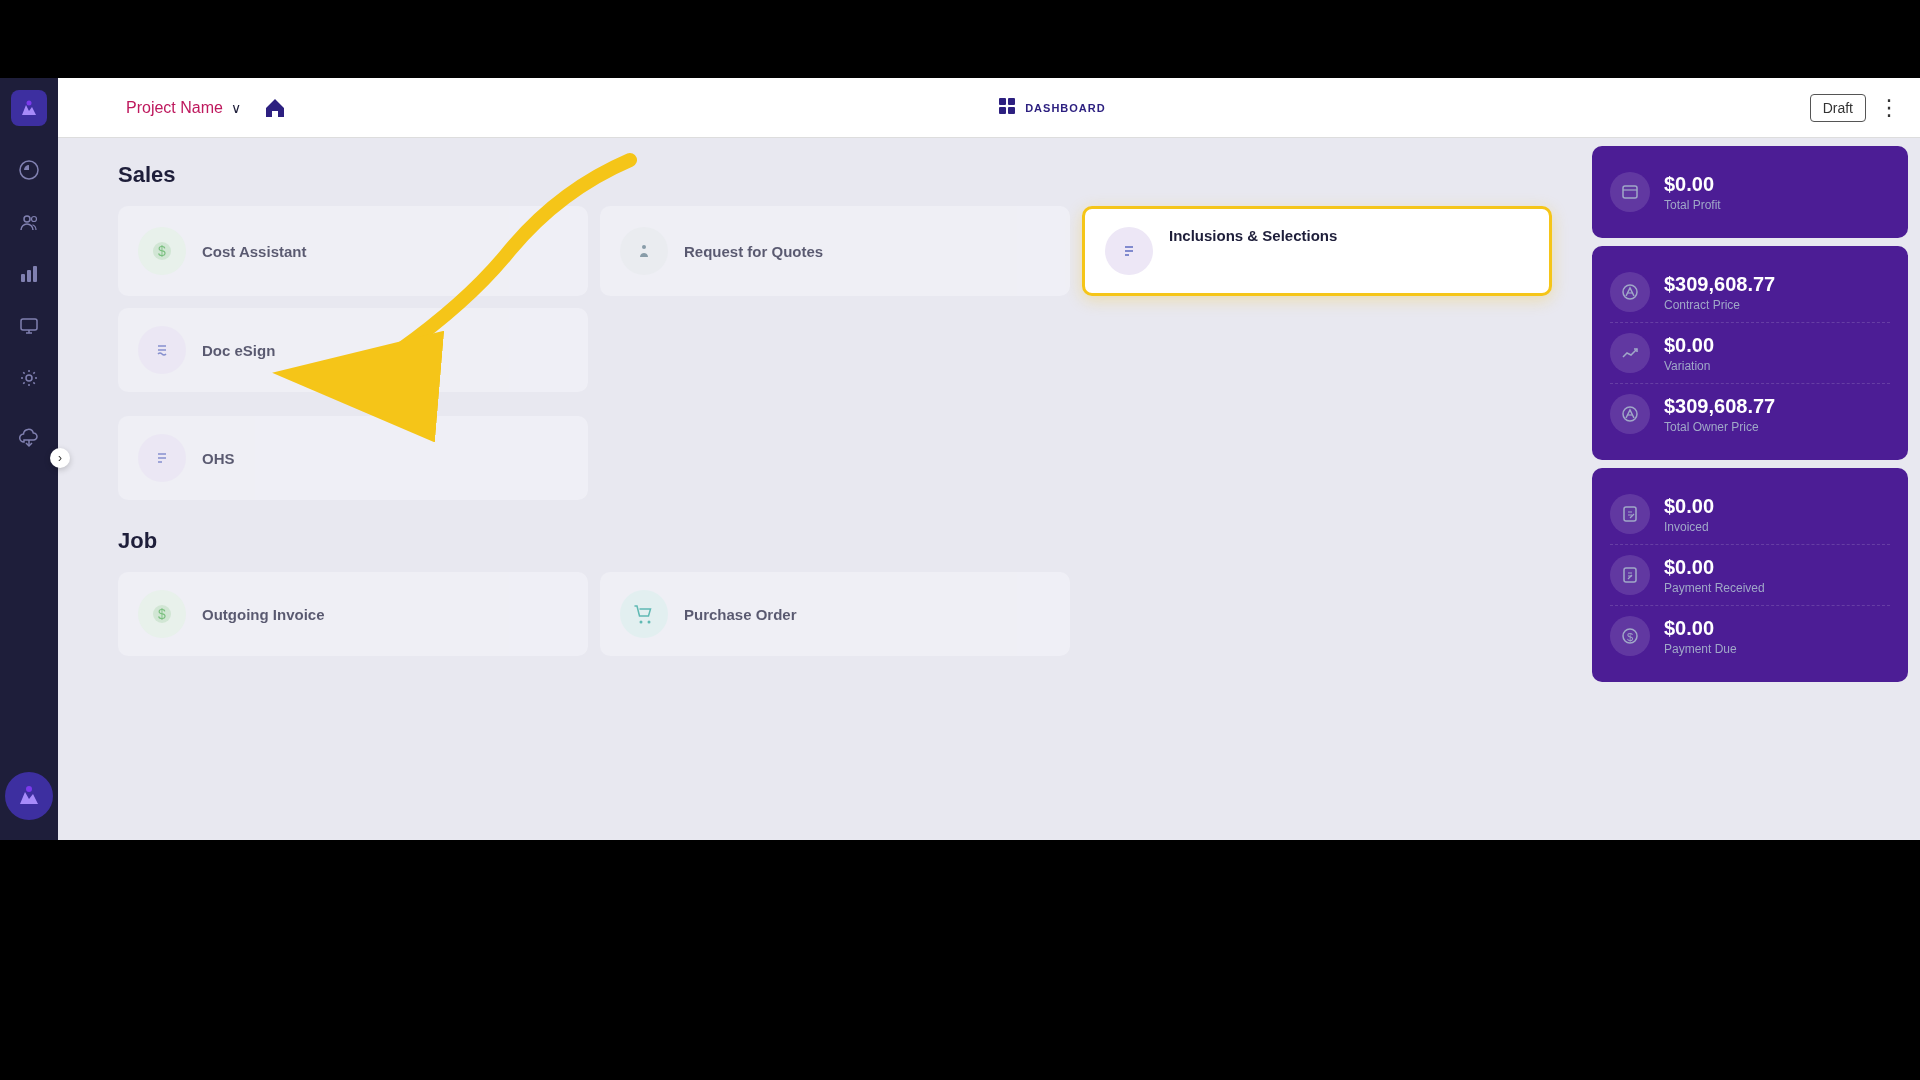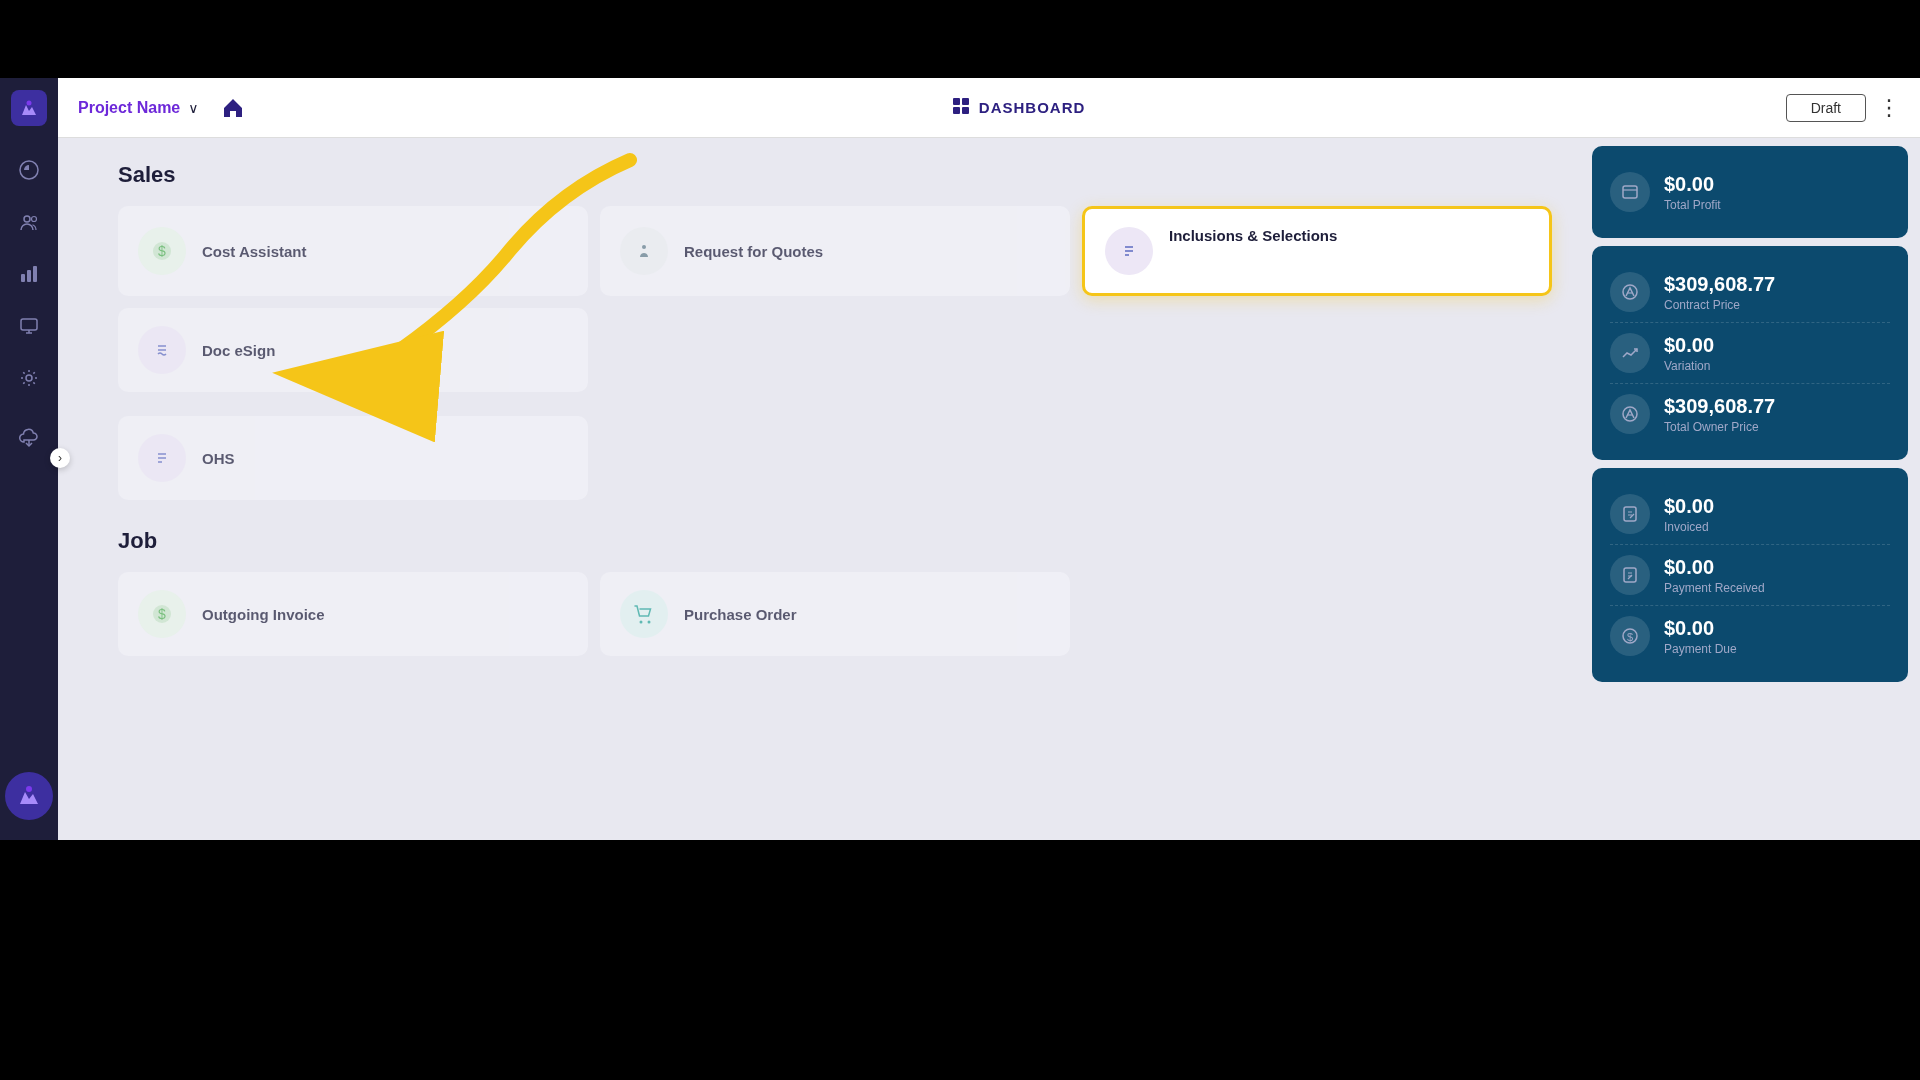--- a/index.html
+++ b/index.html
@@ -111,22 +111,23 @@
 
     .project-name-selector {
       display: flex;
       align-items: center;
       gap: 8px;
       cursor: pointer;
     }
 
     .project-name-text {
       font-size: 16px;
-      font-weight: 700;
-      color: #6d28d9;
+      font-weight: 400;
+      color: #be185d;
+      margin-left: 48px;
     }
 
     .chevron-icon {
       color: #1e1e3a;
       font-size: 14px;
     }
 
     .home-icon-btn {
       width: 36px;
       height: 36px;
@@ -141,36 +142,36 @@
     .spacer { flex: 1; }
 
     .dashboard-btn {
       display: flex;
       align-items: center;
       gap: 8px;
       cursor: pointer;
     }
 
     .dashboard-label {
-      font-size: 15px;
+      font-size: 11px;
       font-weight: 700;
       color: #2d2080;
       letter-spacing: 1px;
     }
 
     .nav-right {
       display: flex;
       align-items: center;
       gap: 12px;
     }
 
     .draft-btn {
       border: 1.5px solid #555;
       background: #fff;
-      padding: 5px 24px;
+      padding: 5px 12px;
       border-radius: 4px;
       font-size: 14px;
       color: #333;
       cursor: pointer;
     }
 
     .more-icon {
       font-size: 22px;
       color: #333;
       cursor: pointer;
@@ -258,21 +259,21 @@
       width: 340px;
       background: #e8e8f0;
       padding: 8px 12px;
       display: flex;
       flex-direction: column;
       gap: 8px;
       overflow-y: auto;
     }
 
     .stat-card {
-      background: #0c4a6e;
+      background: #4c1d95;
       border-radius: 10px;
       padding: 16px 18px;
       color: #fff;
     }
 
     .stat-row {
       display: flex;
       align-items: center;
       gap: 14px;
       padding: 10px 0;

